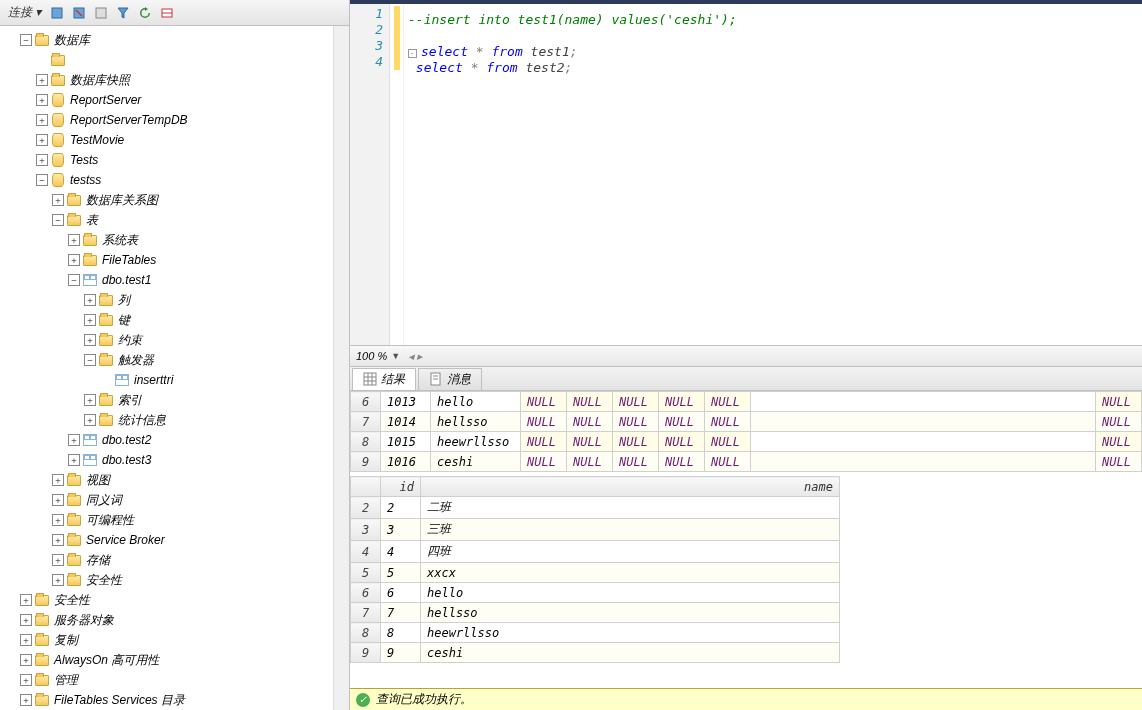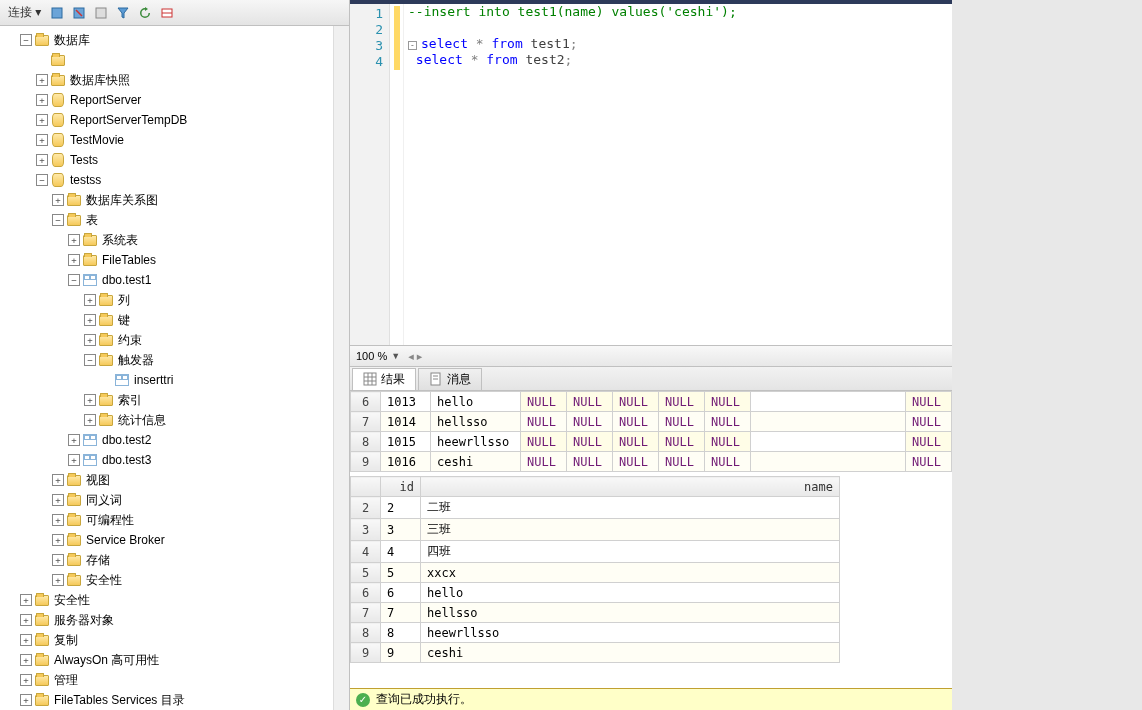--- a/index.html
+++ b/index.html
@@ -1,17 +1,17 @@
 <!DOCTYPE html>
 <html><head>
 <meta charset="utf-8">
 <style>
 * { margin:0; padding:0; box-sizing:border-box; }
 body { font-family:"Segoe UI",Tahoma,sans-serif; font-size:12px; background:#e8e8e8; overflow:hidden; }
-.app { display:flex; height:710px; width:952px; }
+.app { display:flex; height:710px; width:1142px;font-style:italic; }
 .sidebar { width:350px; background:#fff; display:flex; flex-direction:column; border-right:1px solid #c0c0c0; }
 .toolbar { height:26px; background:linear-gradient(#f6f6f6,#e4e4e4); border-bottom:1px solid #c0c0c0; display:flex; align-items:center; padding:0 4px; gap:2px; }
 .toolbar-label { padding:0 4px; color:#333; }
 .toolbar-btn { width:20px; height:20px; display:flex; align-items:center; justify-content:center; cursor:pointer; }
 .tree-panel { flex:1; overflow:auto; padding:4px 0; }
 .tree-row { display:flex; align-items:center; height:20px; padding-left:4px; cursor:pointer; }
 .expander { width:12px; height:12px; border:1px solid #888; display:inline-flex; align-items:center; justify-content:center; margin-right:2px; font-size:9px; font-family:monospace; line-height:1; background:#fff; color:#555; }
 .spacer { display:inline-block; width:16px; }
 .ticon { width:16px; height:16px; display:inline-flex; align-items:center; justify-content:center; margin-right:4px; }
 .folder { width:14px;height:11px;background:linear-gradient(#ffe9a8,#f5c95a);border:1px solid #c9a63c;border-radius:1px;position:relative; }
@@ -21,21 +21,21 @@
 .tbl::before,.tbl::after { content:"";border:0.5px solid #8ab4d9; }
 .scroll-area { position:relative; }
 .vscroll { position:absolute; right:0; top:0; width:16px; height:100%; background:#f0f0f0; border-left:1px solid #ddd; }
 
 .main { flex:1; display:flex; flex-direction:column; background:#434c63; }
 .editor { flex:0 0 345px; background:#fff; display:flex; font-family:Consolas,monospace; font-size:13px; position:relative; border-top:4px solid #2d3a5a; }
 .gutter { width:40px; background:#f2f2f2; border-right:1px solid #e0e0e0; text-align:right; padding:2px 6px 0 0; color:#2b91af; }
 .gutter div { height:16px; line-height:16px; }
 .code-margin { width:14px; background:#fff; border-right:1px solid #f0f0f0; }
 .code-margin .bar { width:6px; background:#ffd966; margin-left:4px; }
-.code { padding:0 4px 0; }
+.code { padding:8px 4px 0; }
 .code .line { height:16px; line-height:16px; white-space:pre; }
 .cmt { color:#008000; }
 .kw { color:#0000ff; }
 .op { color:#808080; }
 .ident { color:#404040; }
 .collapse-box { display:inline-block;width:9px;height:9px;border:1px solid #999;background:#fff;font-size:8px;line-height:7px;text-align:center;color:#666;margin-right:4px; }
 
 .zoom { height:22px; background:linear-gradient(#f8f8f8,#e8e8e8); border-top:1px solid #c0c0c0; border-bottom:1px solid #c0c0c0; display:flex;align-items:center; padding:0 6px; font-size:11px; gap:4px; }
 .zoom .arrow { font-size:9px;color:#555; }
 

